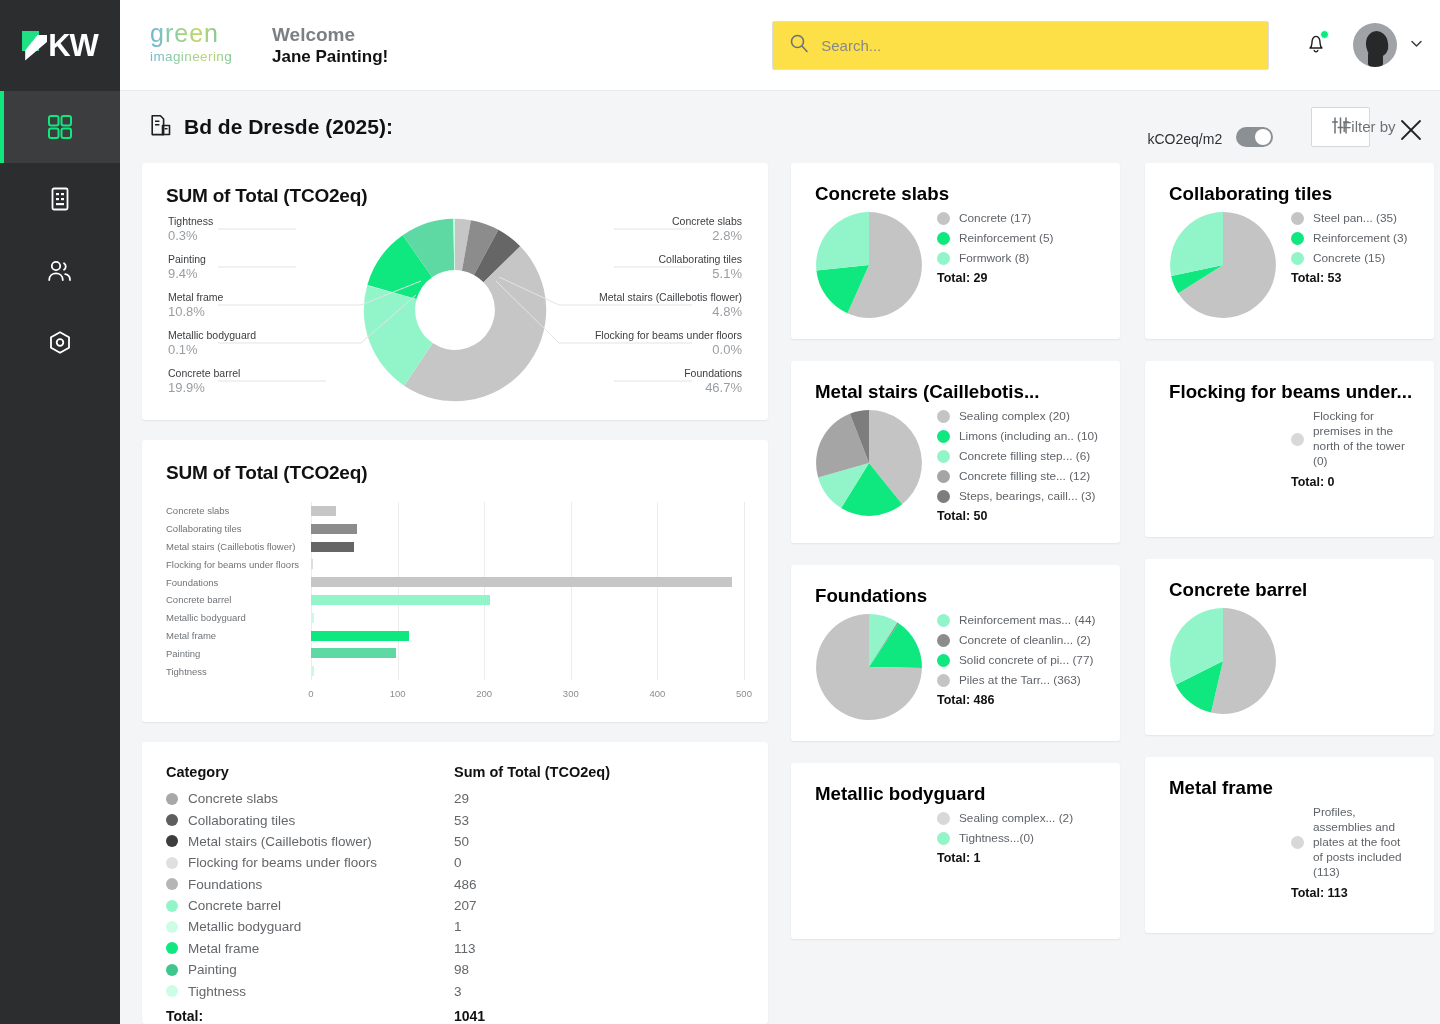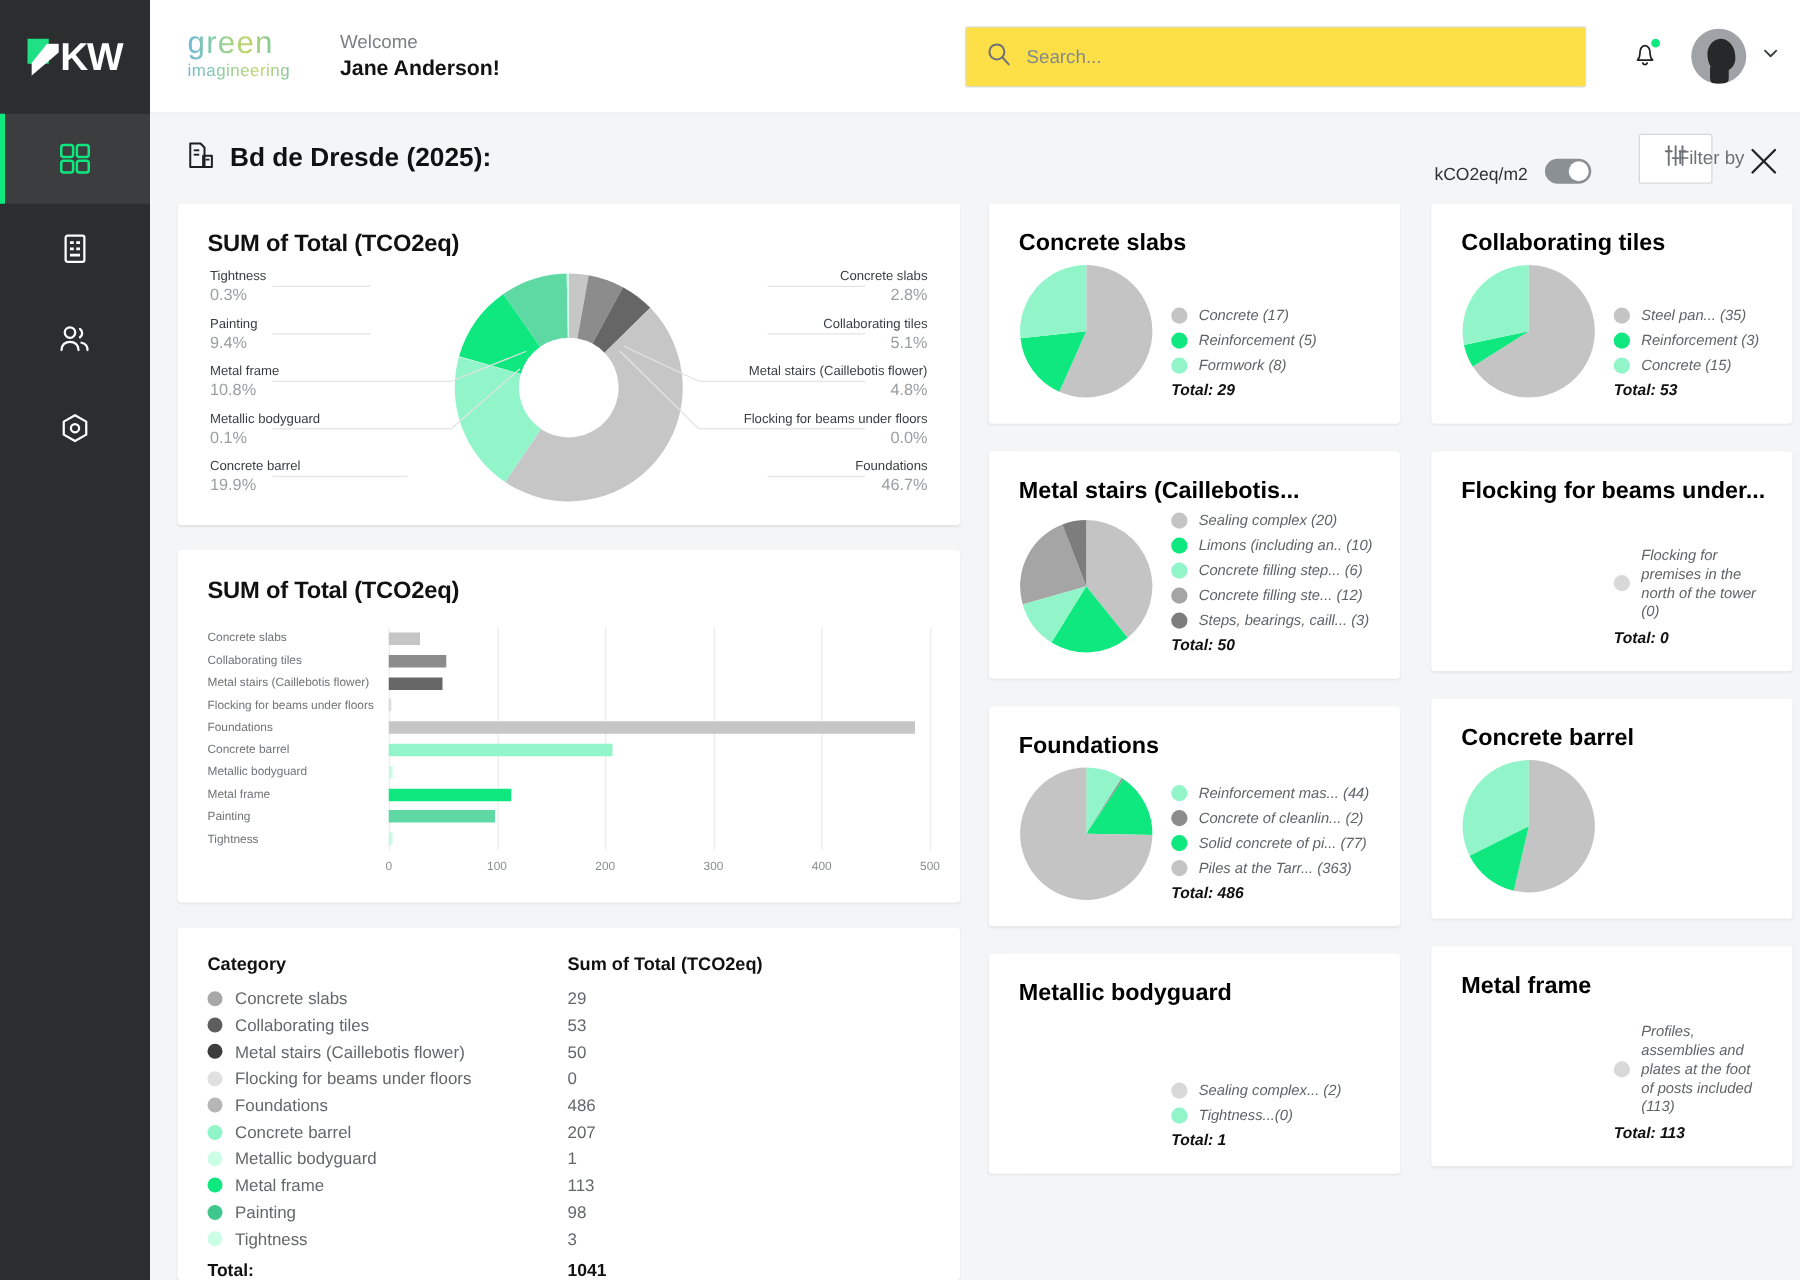--- a/index.html
+++ b/index.html
@@ -54,21 +54,21 @@
   
   .main { flex: 1; display: flex; flex-direction: column; height: 1024px; }
   .topbar {
     height: 91px; background: #fff; border-bottom: 1px solid #e9eaec;
     display: flex; align-items: center; padding: 0 32px 0 30px;
     flex: 0 0 91px;
   }
   .gi-logo { width: 100px; margin-right: 22px; }
   .gi-logo svg { display:block; }
   .welcome { line-height: 1.25; }
-  .welcome .w1 { font-size: 15px; color: #7c8084; }
+  .welcome .w1 { font-size: 19px; color: #7c8084; font-weight: bold; }
   .welcome .w2 { font-size: 17px; color: #121212; font-weight: bold; }
   .search-wrap { margin-left: auto; }
   .search-box {
     width: 497px; height: 49px; border: 1px solid #dcdee1; background: #fde047;
     display: flex; align-items: center; padding: 0 16px; border-radius: 2px;
   }
   .search-box input {
     border: 0; outline: 0; flex: 1; font-size: 15px; color: #6e7276;
     font-family: "Liberation Sans", sans-serif; margin-left: 12px;
     background: transparent;
@@ -184,21 +184,21 @@
   .tbl td .sw {
     width: 12px; height: 12px; border-radius: 50%; margin-right: 10px;
     flex: 0 0 12px; display:inline-block;
   }
   .tbl tr.total td { font-weight: bold; color: #111; font-size: 14px; padding-top: 6px; }
 
   
   .pie-card { background: #fff; border-radius: 3px; box-shadow: 0 1px 2px rgba(0,0,0,.07);
               padding: 20px 22px 20px 24px; display: flex; flex-direction: column; }
   .pie-card h3 { margin-bottom: 6px; white-space: nowrap; overflow: hidden; }
-  .pie-body { display: flex; align-items: flex-end; flex: 1; font-style: italic; }
+  .pie-body { display: flex; align-items: flex-start; flex: 1; }
   .pie-chart { flex: 0 0 108px; display: flex; align-items: center; justify-content: flex-start; }
   .pie-legend { flex: 1; padding-left: 14px; }
   .leg-row { display: flex; align-items: center; margin-bottom: 6px; }
   .leg-row .sw { width: 13px; height: 13px; border-radius: 50%; flex: 0 0 13px; margin-right: 9px; }
   .leg-row .lt { font-size: 11.8px; color: #5f6368; white-space: nowrap; }
   .leg-row.multiline .lt { white-space: normal; line-height: 1.28; }
   .leg-total { font-size: 12.5px; font-weight: bold; color: #111; margin-top: 4px; }
 </style>
 </head>
 <body>
@@ -271,21 +271,21 @@
               <stop offset="70%" stop-color="#c2d66a"></stop>
                 <stop offset="100%" stop-color="#7fc99b"></stop>
             </linearGradient>
           </defs>
           <text x="0" y="20" font-family="'Liberation Sans',sans-serif" font-size="25" fill="url(#gi)" letter-spacing="1">green</text>
           <text x="0" y="39" font-family="'Liberation Sans',sans-serif" font-size="13.5" fill="url(#gi)" letter-spacing="0.4">imagineering</text>
         </svg>
       </div>
       <div class="welcome">
         <div class="w1">Welcome</div>
-        <div class="w2">Jane Anderson!</div>
+        <div class="w2">Jane Painting!</div>
       </div>
       <div class="search-wrap">
         <div class="search-box">
           <span>
             <svg width="20" height="20" viewBox="0 0 20 20">
                 <circle cx="8.5" cy="8.5" r="6" fill="none" stroke="#6e7276" stroke-width="1.6"></circle>
                 <line x1="13" y1="13" x2="18" y2="18.5" stroke="#6e7276" stroke-width="1.6" stroke-linecap="round"></line>
               </svg>
           </span>
           <input type="text" placeholder="Search..." style="">

